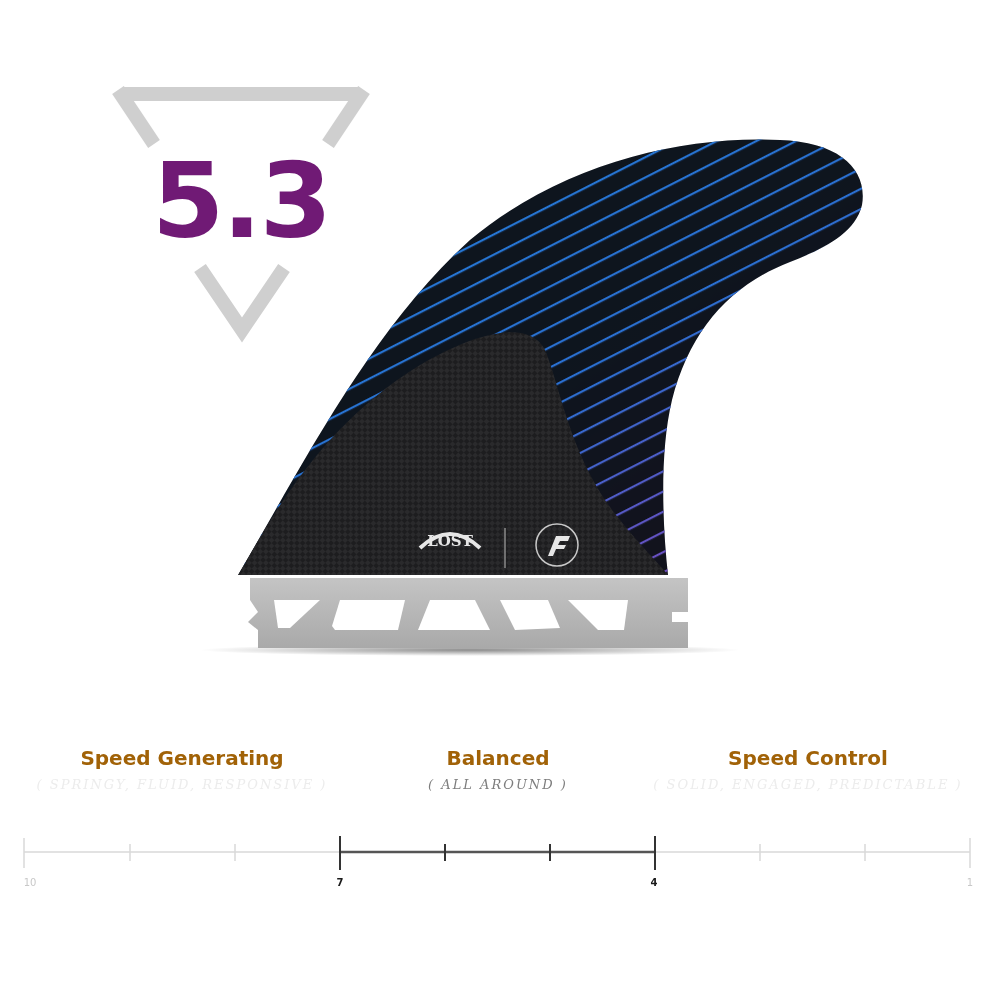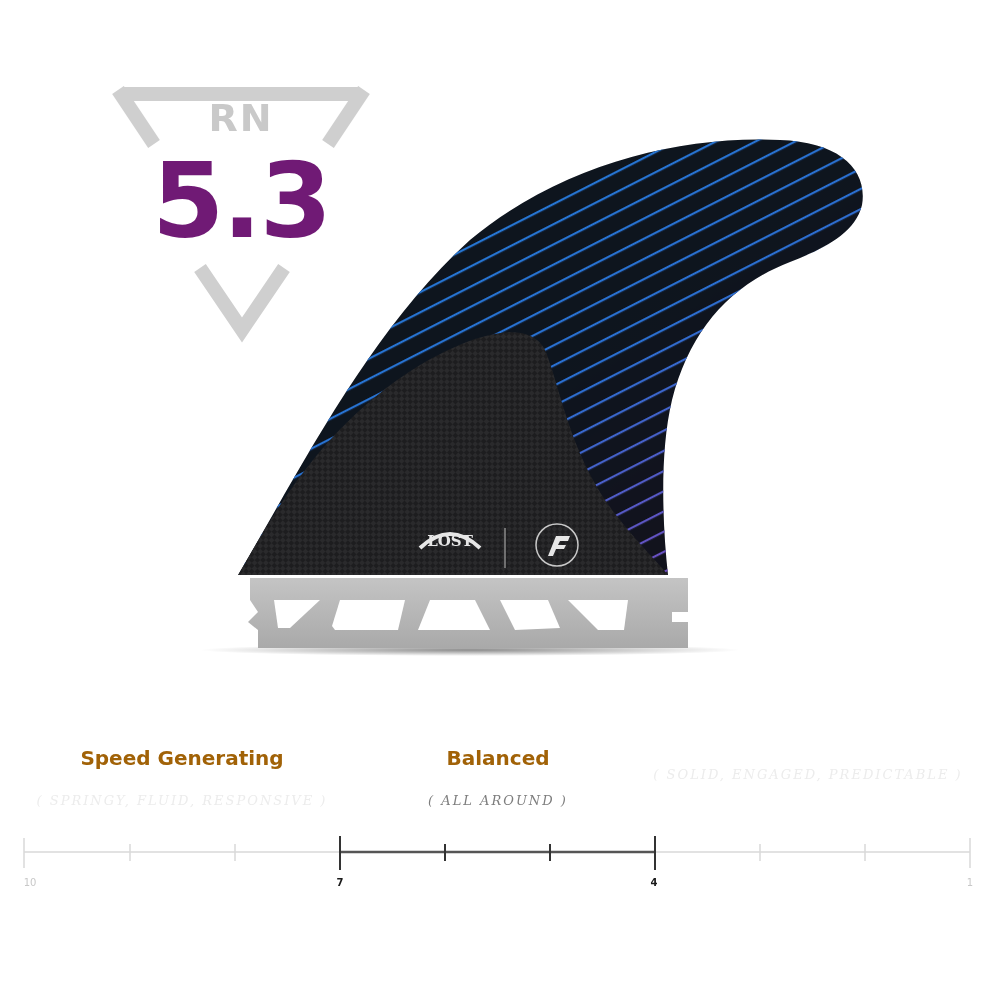--- a/index.html
+++ b/index.html
@@ -18,21 +18,21 @@
               line-height:130px; color:#701a75; letter-spacing:-2px; }
 
   
   #fin { left:0; top:0; width:1000px; height:700px; }
 
   
   .cat { position:absolute; text-align:center; width:340px; }
   .cat-title { font-family:"DejaVu Sans", sans-serif; font-weight:bold; font-size:20px;
                line-height:26px; }
   .cat-sub { font-family:"DejaVu Serif", serif; font-style:italic; font-size:13px;
-             letter-spacing:2px; line-height:20px; margin-top:20px; }
+             letter-spacing:2px; line-height:20px; margin-top:4px; }
   .cat.inactive .cat-title { color:#a16207; }
   .cat.inactive .cat-sub { color:#ececec; }
   .cat.active .cat-title { color:#a16207; }
   .cat.active .cat-sub { color:#7d7d7d; }
 
   #scale { left:0; top:830px; width:1000px; height:70px;padding-left:11px; }
   .tick-num { position:absolute; top:47px; font-size:10px; transform:translateX(-50%);
               font-family:"DejaVu Sans", sans-serif; }
   .tick-num.dim { color:#c8c8c8; }
   .tick-num.strong { color:#1a1a1a; font-weight:bold; }
@@ -44,21 +44,20 @@
   <svg width="290" height="290" viewBox="0 0 290 290">
 
     <polyline points="24,34 258,34" stroke="#cfcfcf" stroke-width="14" fill="none"></polyline>
 
     <polyline points="18,30 54,84" stroke="#cfcfcf" stroke-width="14" fill="none" stroke-linecap="butt"></polyline>
 
     <polyline points="264,30 228,84" stroke="#cfcfcf" stroke-width="14" fill="none" stroke-linecap="butt"></polyline>
 
     <polyline points="100,208 142,270 184,208" stroke="#cfcfcf" stroke-width="14" fill="none" stroke-linejoin="miter"></polyline>
   </svg>
-  <div class="rn-label">RN</div>
   <div class="rn-value">5.3</div>
 </div>
 
 <svg id="fin" class="abs" width="1000" height="700" viewBox="0 0 1000 700">
   <defs>
     <pattern id="carbon" width="8" height="8" patternUnits="userSpaceOnUse" patternTransform="rotate(45)">
       <rect width="8" height="8" fill="#1d1d1f"></rect>
       <rect width="4" height="4" fill="#2a2a2c"></rect>
       <rect x="4" y="4" width="4" height="4" fill="#2a2a2c"></rect>
     </pattern>
@@ -130,20 +129,21 @@
 
 <div class="cat inactive" style="left:12px; top:745px;">
   <div class="cat-title">Speed Generating</div>
   <div class="cat-sub">( SPRINGY, FLUID, RESPONSIVE )</div>
 </div>
 <div class="cat active" style="left:328px; top:745px;">
   <div class="cat-title">Balanced</div>
   <div class="cat-sub">( ALL AROUND )</div>
 </div>
 <div class="cat inactive" style="left:638px; top:745px;">
+  <div class="cat-title">Speed Control</div>
   <div class="cat-sub">( SOLID, ENGAGED, PREDICTABLE )</div>
 </div>
 
 <div id="scale" class="abs">
   <svg width="1000" height="45" viewBox="0 0 1000 45" style="position:absolute;left:0;top:0">
 
     <line x1="24" y1="22" x2="340" y2="22" stroke="#d9d9d9" stroke-width="1.5"></line>
     <line x1="655" y1="22" x2="970" y2="22" stroke="#d9d9d9" stroke-width="1.5"></line>
 
     <line x1="340" y1="22" x2="655" y2="22" stroke="#555555" stroke-width="2.5"></line>

